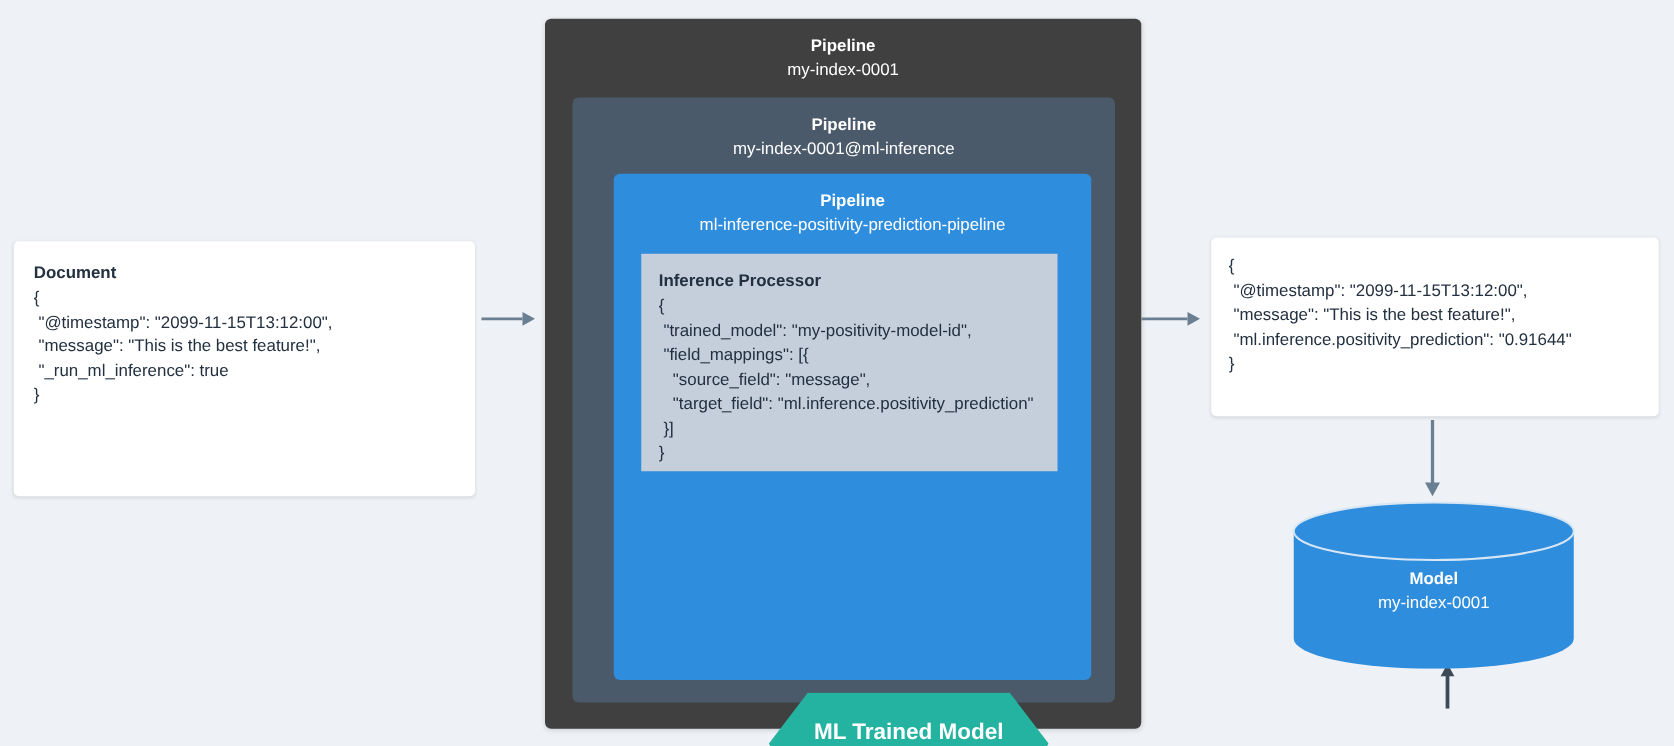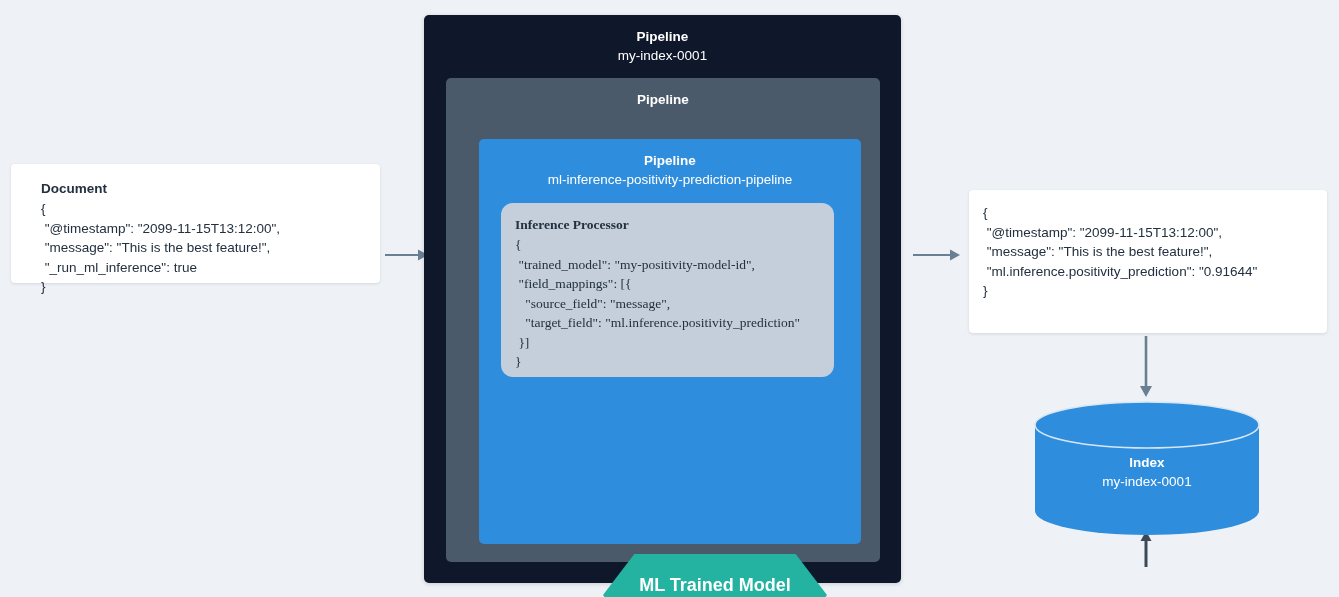--- a/index.html
+++ b/index.html
@@ -38,43 +38,43 @@
     font-size: 13.5px;
     font-weight: normal;
     color: #23303f;
     line-height: 19.5px;
     white-space: pre;
   }
 
   
   #document-card {
     left: 11px;
-    top: 164px;
+    top: 193px;
     width: 369px;
-    height: 119px;
-    padding: 15px 0 0 30px;
+    height: 204px;
+    padding: 15px 0 0 16px;
   }
 
   
   #enriched-card {
     left: 969px;
     top: 190px;
     width: 358px;
     height: 143px;
     padding: 13px 0 0 14px;
   }
 
   
   #pipeline-outer {
     position: absolute;
-    left: 424px;
+    left: 436px;
     top: 15px;
     width: 477px;
     height: 568px;
-    background: #0f172a;
+    background: #404040;
     border-radius: 5px;
     box-shadow: 0 1px 4px rgba(30,45,65,0.18);
     box-sizing: border-box;
   }
   #pipeline-mid {
     position: absolute;
     left: 22px;
     top: 63px;
     width: 434px;
     height: 484px;
@@ -111,24 +111,23 @@
   }
 
   
   #inference-processor {
     position: absolute;
     left: 22px;
     top: 64px;
     width: 333px;
     height: 174px;
     background: #c4cfdb;
-    border-radius: 12px;
+    border-radius: 0;
     padding: 12px 16px 0 14px;
     box-sizing: border-box;
-    font-family: Liberation Serif, serif;
   }
   #inference-processor .card-title { line-height: 20px; }
   #inference-processor .code-line { line-height: 19.5px; }
 
   
   #ml-model-hex {
     position: absolute;
     left: 124px;
     top: 415px;
     width: 224px;
@@ -221,20 +220,21 @@
 
   <div id="pipeline-outer">
     <div class="box-header">
       <span class="h-label">Pipeline</span>
       <span class="h-value">my-index-0001</span>
     </div>
 
     <div id="pipeline-mid">
       <div class="box-header">
         <span class="h-label">Pipeline</span>
+        <span class="h-value">my-index-0001@ml-inference</span>
       </div>
 
       <div id="pipeline-inner">
         <div class="box-header">
           <span class="h-label">Pipeline</span>
           <span class="h-value">ml-inference-positivity-prediction-pipeline</span>
         </div>
 
         <div id="inference-processor">
           <div class="card-title">Inference Processor</div>
@@ -288,18 +288,18 @@
     </svg>
   </div>
 
   <div id="index-cylinder">
     <svg width="228" height="134" viewBox="0 0 228 134">
       <path d="M2,24 L2,110 A112,24 0 0 0 226,110 L226,24 Z" fill="#2f8ddd"></path>
       <ellipse cx="114" cy="24" rx="112" ry="23" fill="#2f8ddd"></ellipse>
       <ellipse cx="114" cy="24" rx="112" ry="23" fill="none" stroke="#d7e6f5" stroke-width="1.6"></ellipse>
     </svg>
     <div class="cyl-text">
-      <span class="cyl-title">Index</span>
+      <span class="cyl-title">Model</span>
       <span class="cyl-sub">my-index-0001</span>
     </div>
   </div>
 
 </div>
 
 </body></html>

